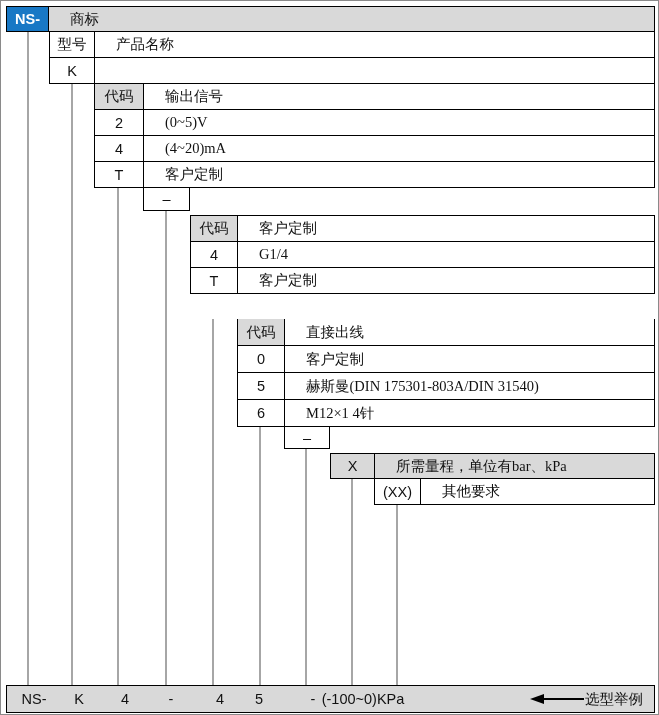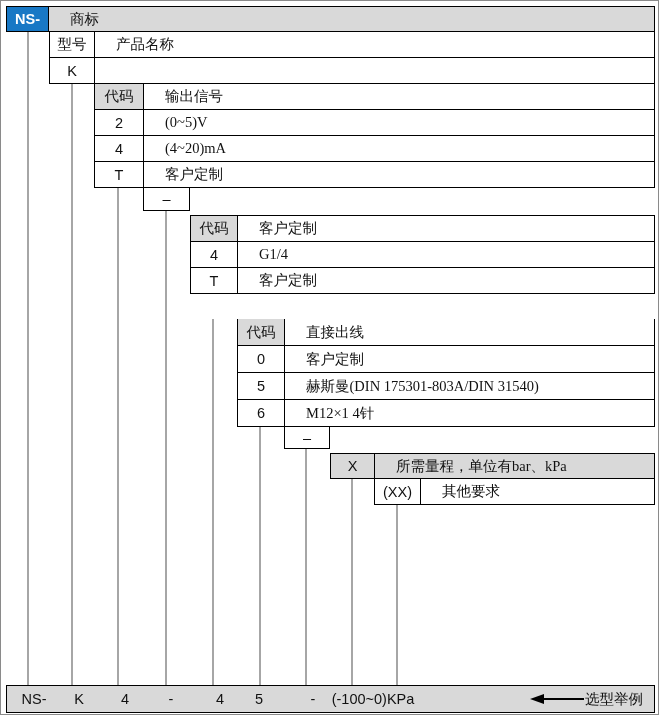--- a/index.html
+++ b/index.html
@@ -169,21 +169,21 @@
   </div>
 
   <div class="abs example">
     <span class="ex-part" style="left:27px">NS-</span>
     <span class="ex-part" style="left:72px">K</span>
     <span class="ex-part" style="left:118px">4</span>
     <span class="ex-part" style="left:164px">-</span>
     <span class="ex-part" style="left:213px">4</span>
     <span class="ex-part" style="left:252px">5</span>
     <span class="ex-part" style="left:306px">-</span>
-    <span class="ex-part" style="left:366px">(-100~0)KPa</span>
+    <span class="ex-part" style="left:356px">(-100~0)KPa</span>
     <span class="arrow">
       <span class="arrow-head"></span>
       <span class="arrow-line"></span>
     </span>
     <span class="ex-label">选型举例</span>
   </div>
 
 </div>
 
 </body></html>

